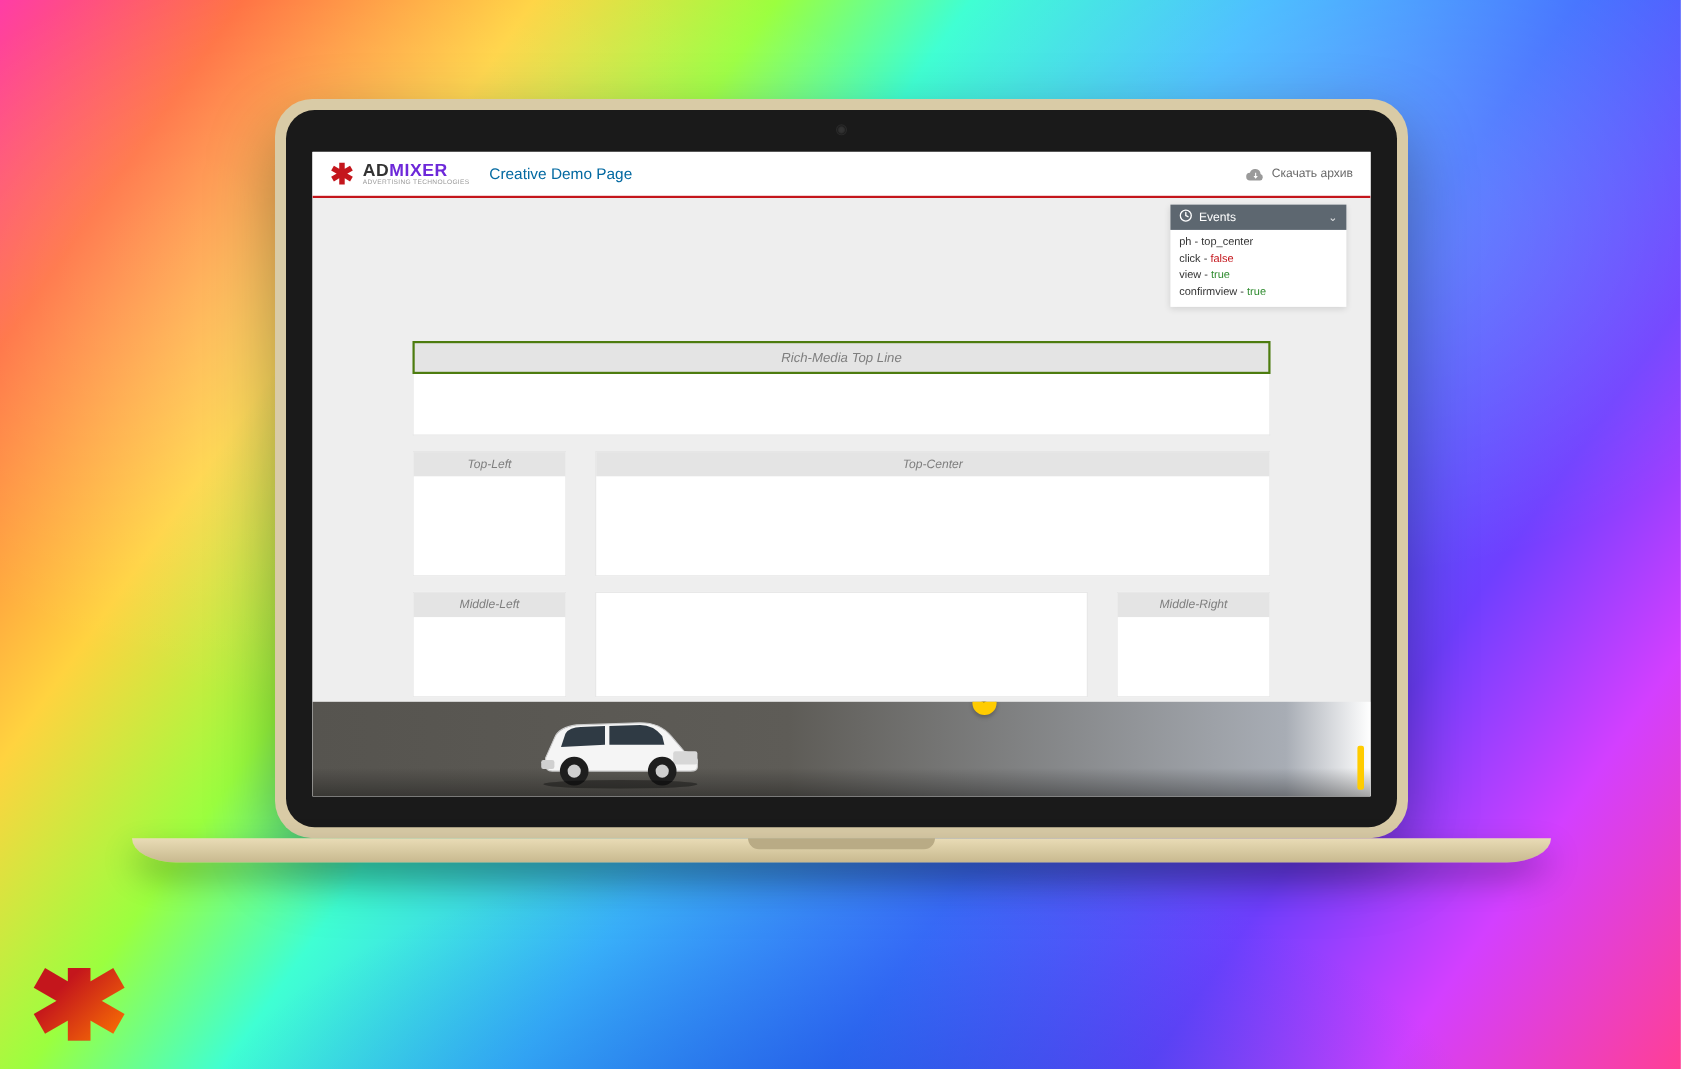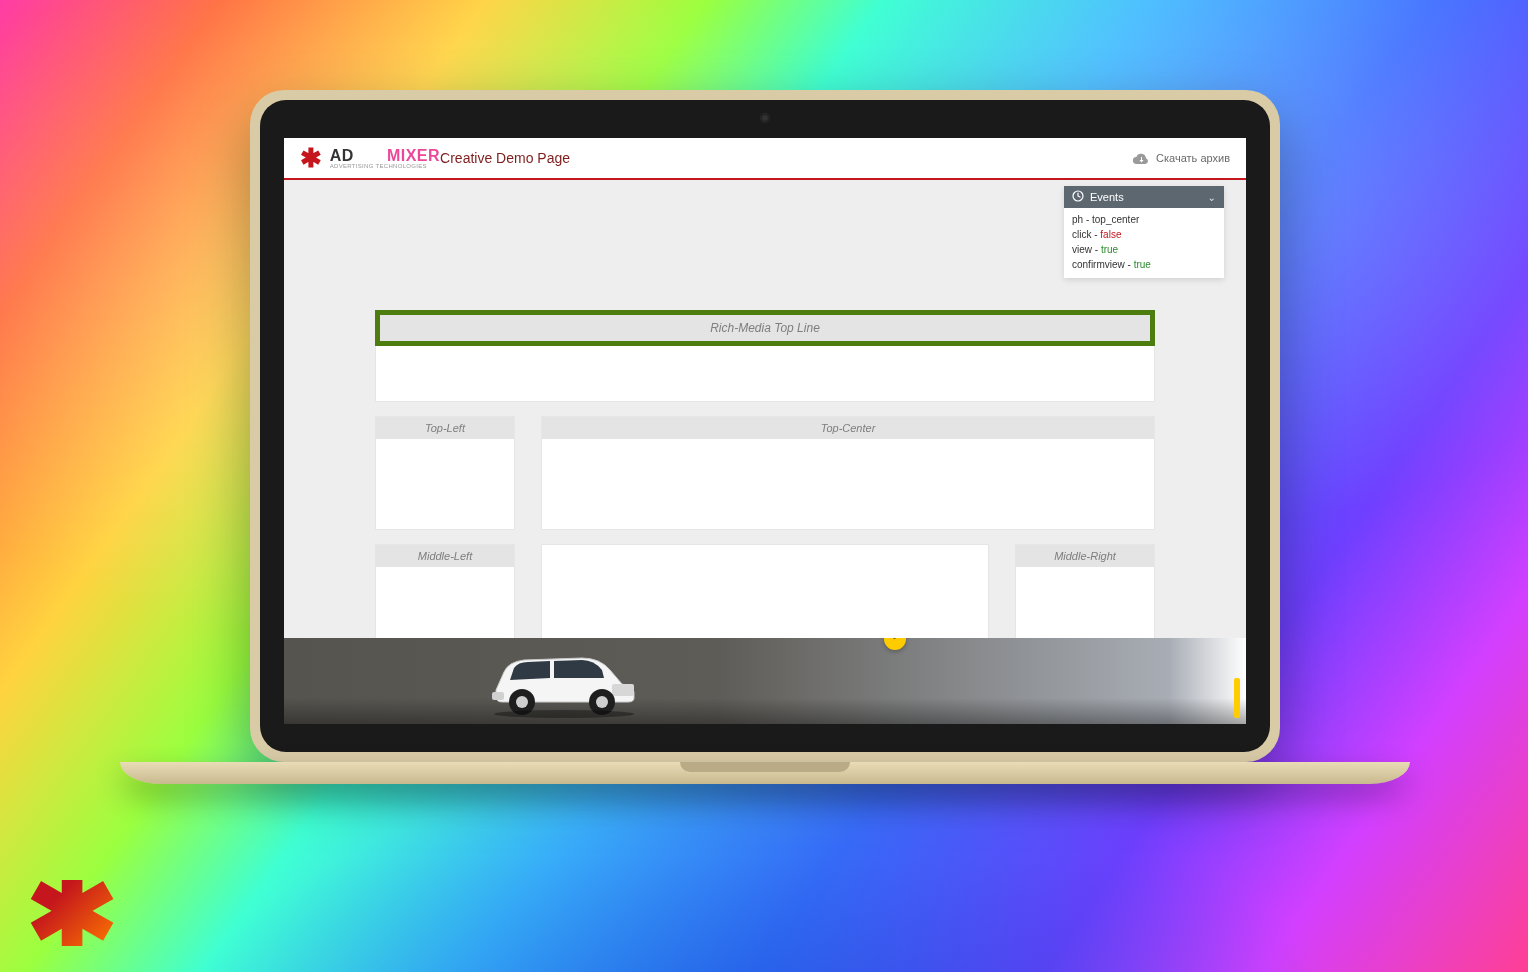--- a/index.html
+++ b/index.html
@@ -83,23 +83,23 @@
     display: flex; align-items: center;
     padding: 0 16px;
     justify-content: space-between;
   }
   .brand { display:flex; align-items:center; gap:8px; }
   .brand .star {
     color:#c4161c; font-size:26px; line-height:1;
     font-weight:900;
   }
   .brand-text { font-weight:700; color:#333; font-size:16px; letter-spacing:.5px; }
-  .brand-text .mix { color:#ec4899;margin-left:33px; }
+  .brand-text .mix { color:#6d28d9; }
   .brand-sub { font-size:6px; color:#999; letter-spacing:.3px; margin-top:-2px;}
-  .page-title { color:#7f1d1d; font-size:14px; }
+  .page-title { color:#0369a1; font-size:14px; margin-left:18px; }
   .download {
     display:flex; align-items:center; gap:6px;
     color:#6a6a6a; font-size:11px; cursor:pointer;
   }
   .cloud {
     width:18px; height:12px; position:relative;
   }
   .cloud svg { display:block; }
 
   .content {
@@ -126,21 +126,21 @@
 
   
   .slots-wrap {
     width: 780px;
     margin: 130px auto 0;
   }
   .rich-line {
     background:#e4e4e4; color:#7e7e7e;
     font-style:italic; font-size:12px;
     text-align:center; padding:6px 0;
-    border:5px solid #4d7c0f;
+    border:2px solid #4d7c0f;
   }
   .rich-body {
     background:#fff; height:56px; border:1px solid #e6e6e6; border-top:none;
     margin-bottom:14px;
   }
   .row3 { display:flex; gap:26px; }
   .slot {
     background:#fff; border:1px solid #e6e6e6;
   }
   .slot-head {

